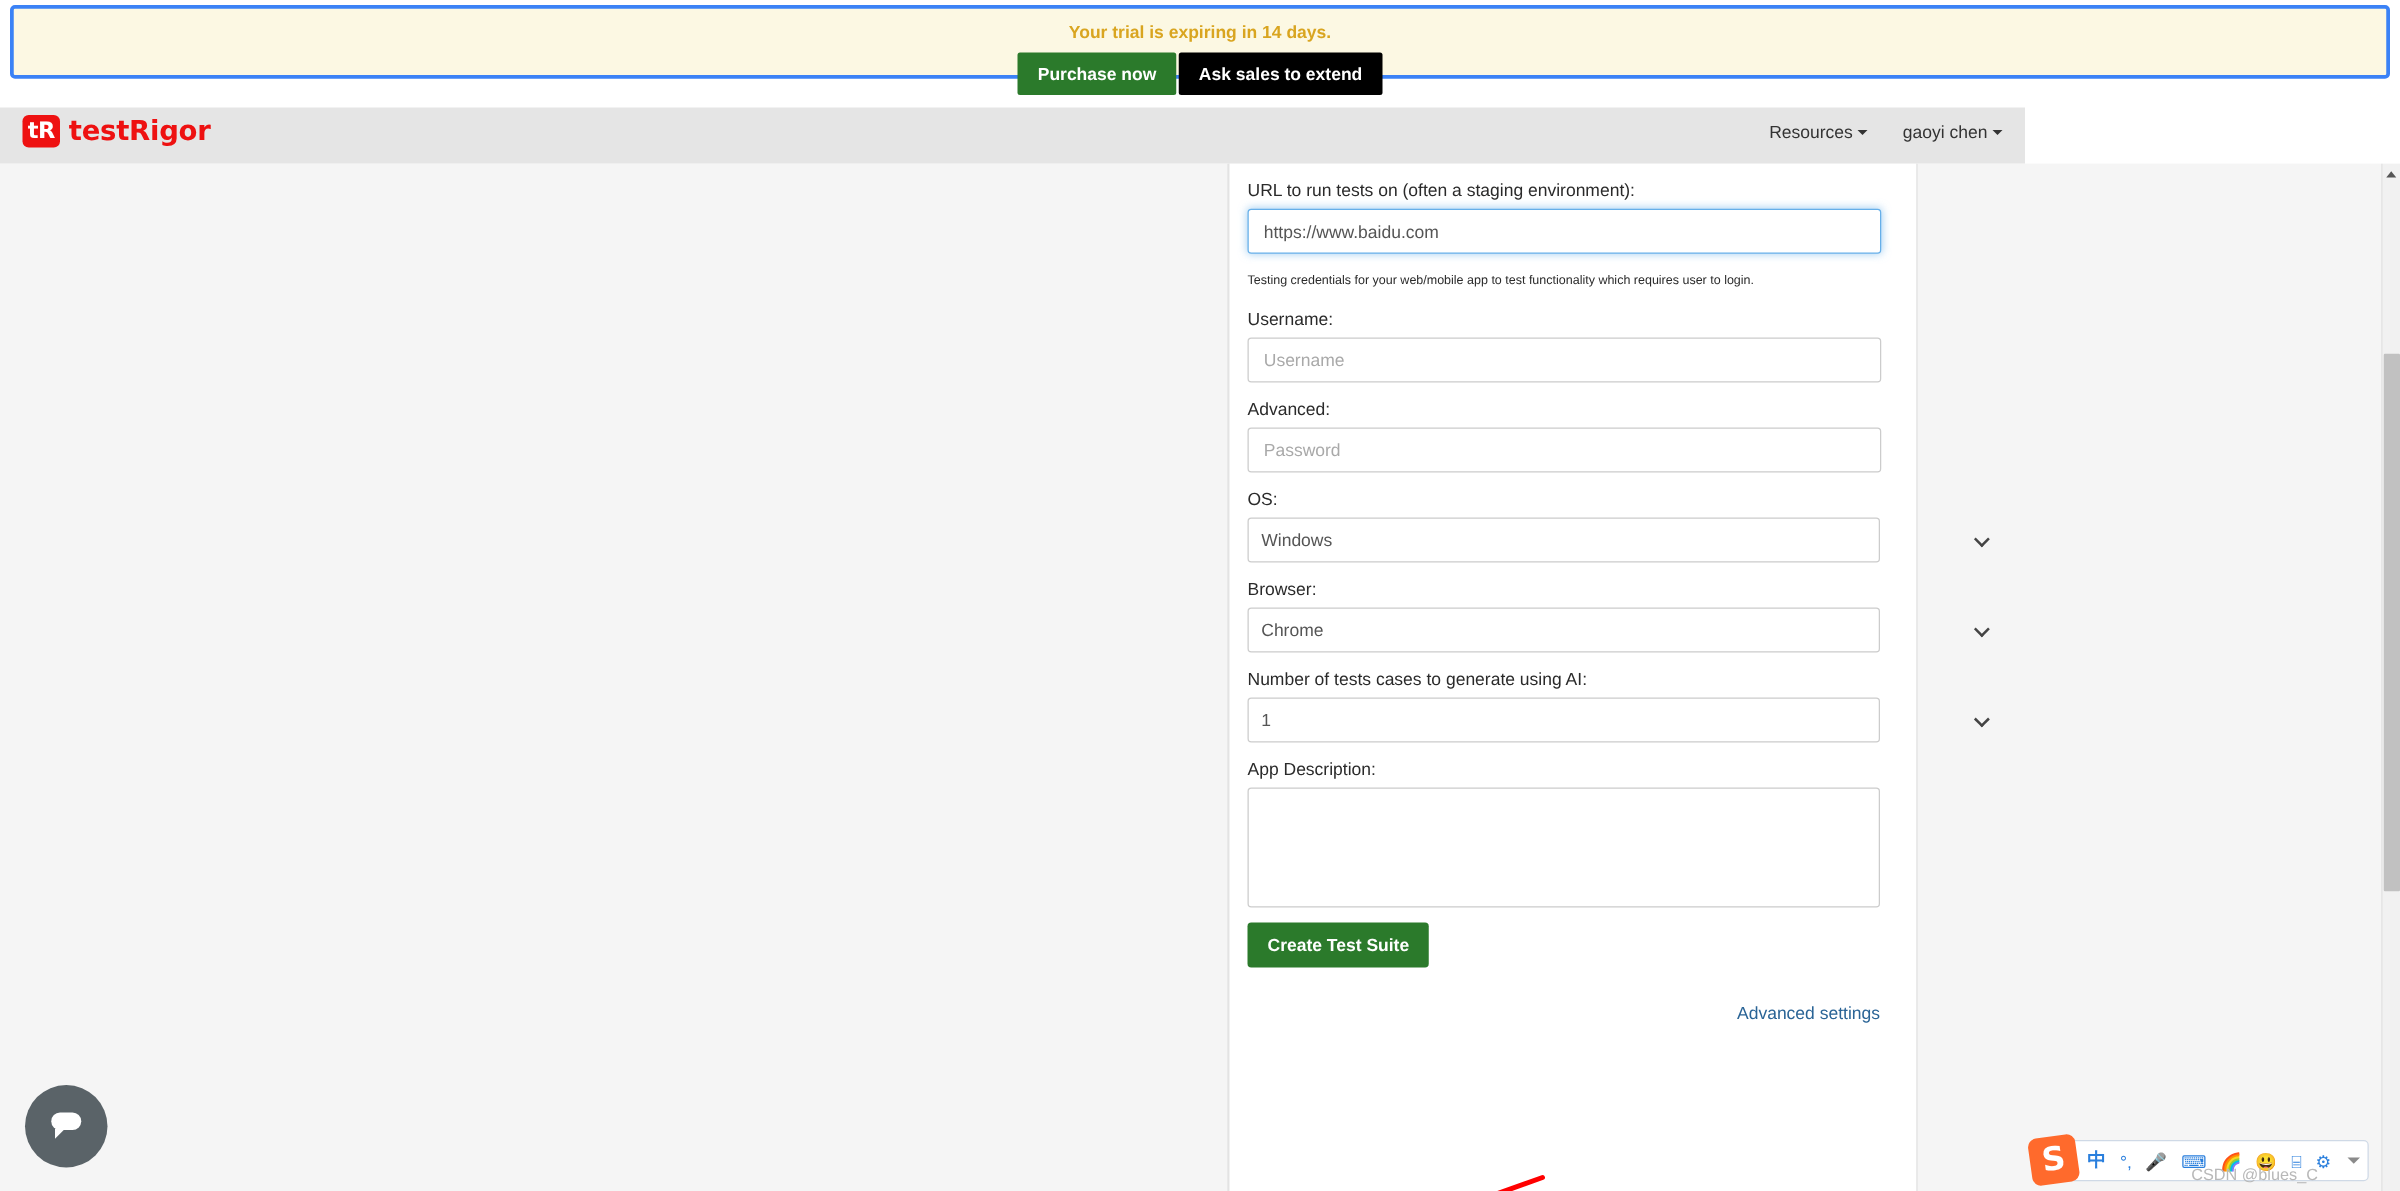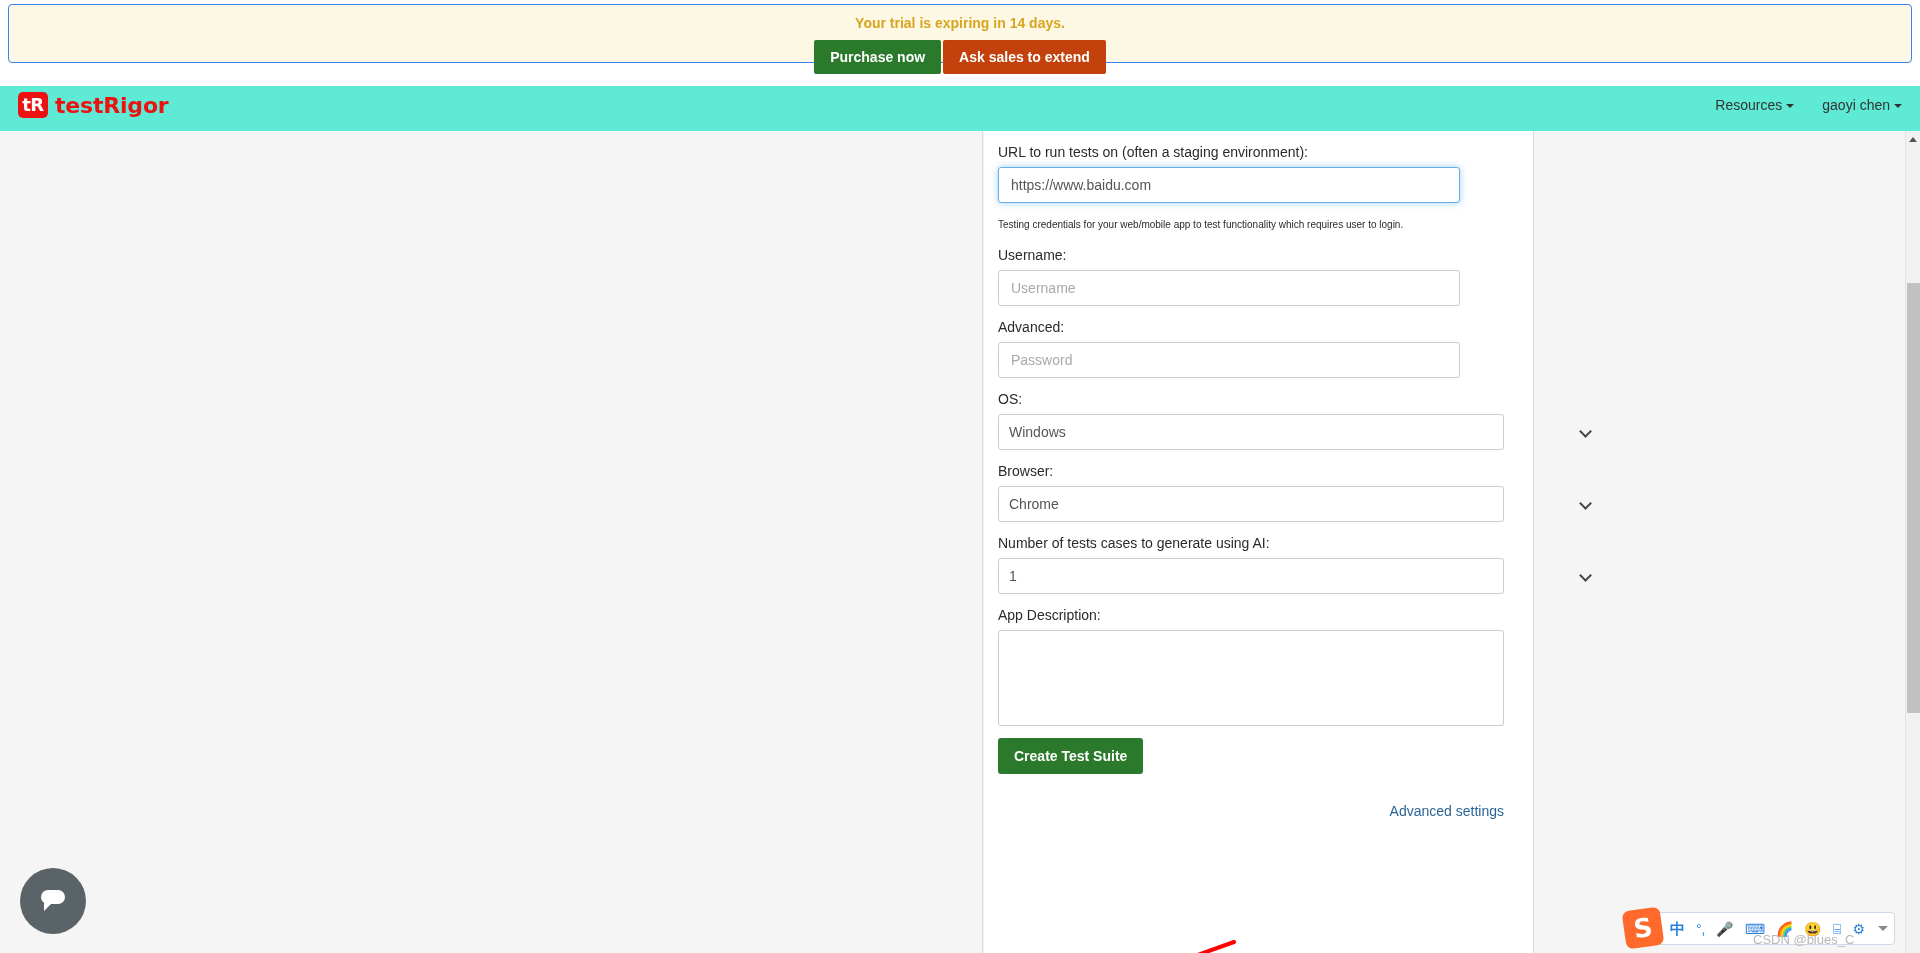--- a/index.html
+++ b/index.html
@@ -12,21 +12,21 @@
   }
 
   #app { position: relative; width: 1920px; height: 953px; background: #ffffff; }
 
   
   .trial-banner {
     position: absolute;
     left: 8px; top: 4px;
     width: 1904px; height: 59px;
     background: #fcf8e3;
-    border: 1px solid #3b82f6;
+    border: 3px solid #3b82f6;
     border-radius: 4px;
     text-align: center;
     padding-top: 9px;
   }
   .trial-text {
     color: #d9a520;
     font-size: 14px;
     font-weight: bold;
     line-height: 18px;
     margin-bottom: 8px;
@@ -39,39 +39,39 @@
     font-size: 14px;
     font-weight: bold;
     font-family: "Liberation Sans", sans-serif;
     padding: 0 16px;
     height: 34px;
     line-height: 34px;
     cursor: pointer;
     border-radius: 2px;
   }
   .btn-asksales {
-    background: #c2410c;
+    background: #000000;
     color: #ffffff;
     border: none;
     font-size: 14px;
     font-weight: bold;
     font-family: "Liberation Sans", sans-serif;
     padding: 0 16px;
     height: 34px;
     line-height: 34px;
     cursor: pointer;
     border-radius: 2px;
   }
 
   
   .site-header {
     position: absolute;
     left: 0; top: 86px;
-    width: 1920px; height: 45px;
-    background: #5eead4;
+    width: 1620px; height: 45px;
+    background: #e5e5e5;
     display: flex;
     align-items: center;
   }
   .logo-wrap {
     position: absolute; left: 18px; top: 6px;
     display: flex; align-items: center; gap: 7px;
   }
   .logo-mark {
     width: 30px; height: 26px;
     background: #ee1111;
@@ -149,21 +149,21 @@
   }
   .helper-text {
     color: #2a2a2a;
     font-size: 10px;
     line-height: 19px;
     margin: 12px 0 12px 0;
     max-width: 500px;
   }
   .txt-input {
     display: block;
-    width: 462px;
+    width: 507px;
     height: 36px;
     padding: 6px 12px;
     font-size: 14px;
     font-family: "Liberation Sans", sans-serif;
     color: #555555;
     background: #ffffff;
     border: 1px solid #cccccc;
     border-radius: 3px;
     outline: none;
   }

